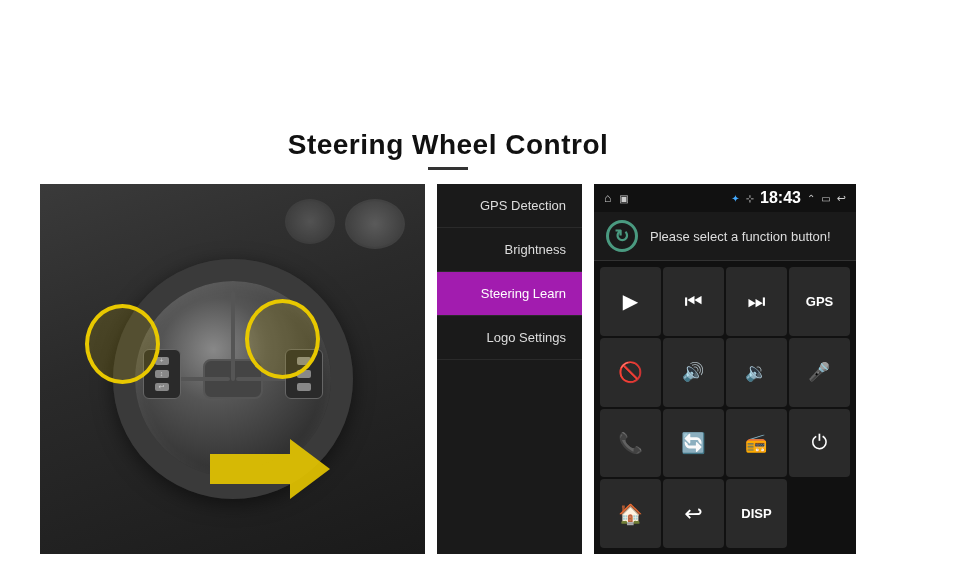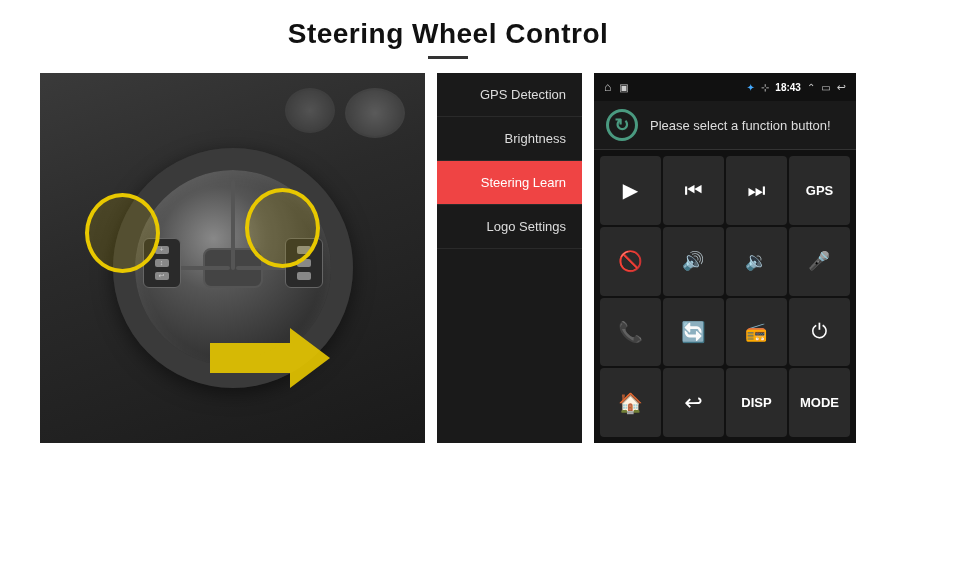--- a/index.html
+++ b/index.html
@@ -10,21 +10,22 @@
       font-family: Arial, sans-serif;
       overflow: hidden;
     }
 
     .page-container {
       width: 896px;
       height: 564px;
       display: flex;
       flex-direction: column;
       align-items: center;
-      padding: 18px 40px 26px;
+      padding: 18px 40px 10px;
+      justify-content: flex-end;
     }
 
     .title-section {
       text-align: center;
       margin-bottom: 8px;
     }
 
     .main-title {
       font-size: 28px;
       font-weight: 900;
@@ -149,21 +150,21 @@
       color: #ddd;
       cursor: pointer;
       border-bottom: 1px solid #2a2a2a;
       display: flex;
       align-items: center;
       justify-content: flex-end;
       text-align: right;
     }
 
     .menu-item.active {
-      background: #ef4444;
+      background: #a21caf;
       color: #fff;
     }
 
     
     .android-screen {
       flex: 1;
       background: #1e1e1e;
       display: flex;
       flex-direction: column;
     }
@@ -185,21 +186,21 @@
       align-items: center;
     }
 
     .status-bar-right {
       display: flex;
       gap: 6px;
       align-items: center;
     }
 
     .time-display {
-      font-size: 10px;
+      font-size: 16px;
       font-weight: bold;
       color: #fff;
     }
 
     
     .control-header {
       background: #1a1a1a;
       padding: 8px 12px;
       display: flex;
       align-items: center;
@@ -390,21 +391,18 @@
 
         <button class="ctrl-btn">
           <span style="font-size:20px;">🏠</span>
         </button>
         <button class="ctrl-btn">
           <span style="font-size:22px;">↩</span>
         </button>
         <button class="ctrl-btn text-btn">
           <span>DISP</span>
         </button>
-        <button class="ctrl-btn text-btn">
-          <span>MODE</span>
-        </button>
 
       </div>
     </div>
 
   </div>
 </div>
 
 </body></html>

